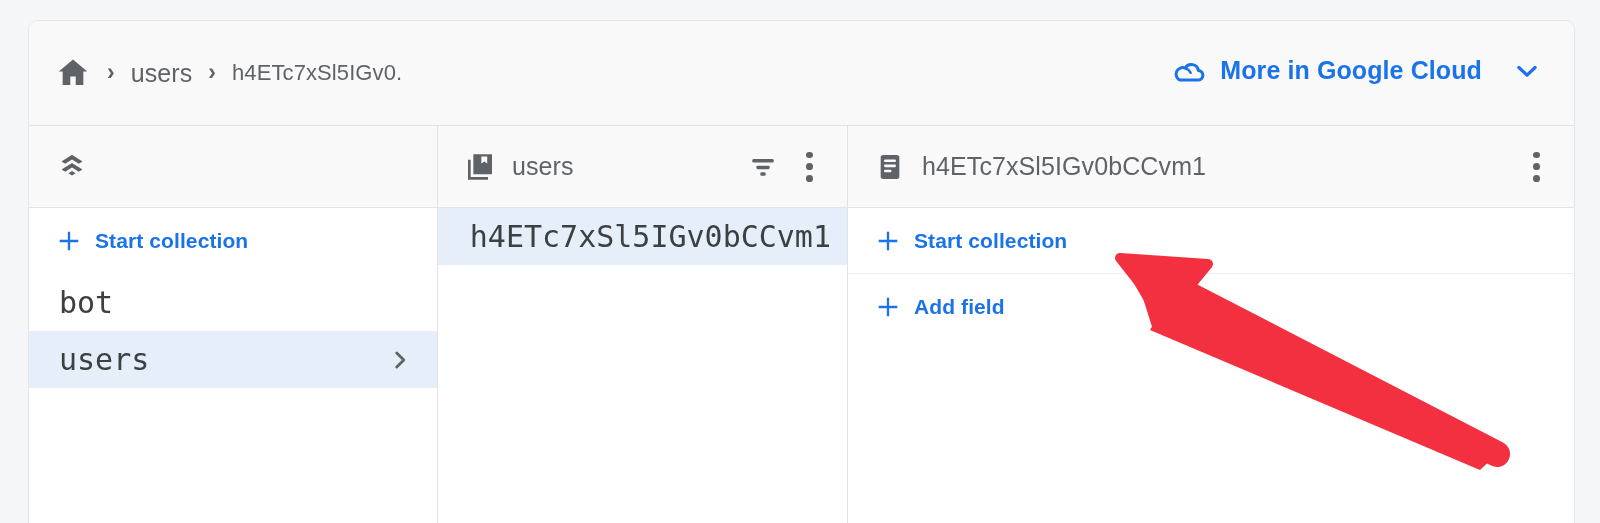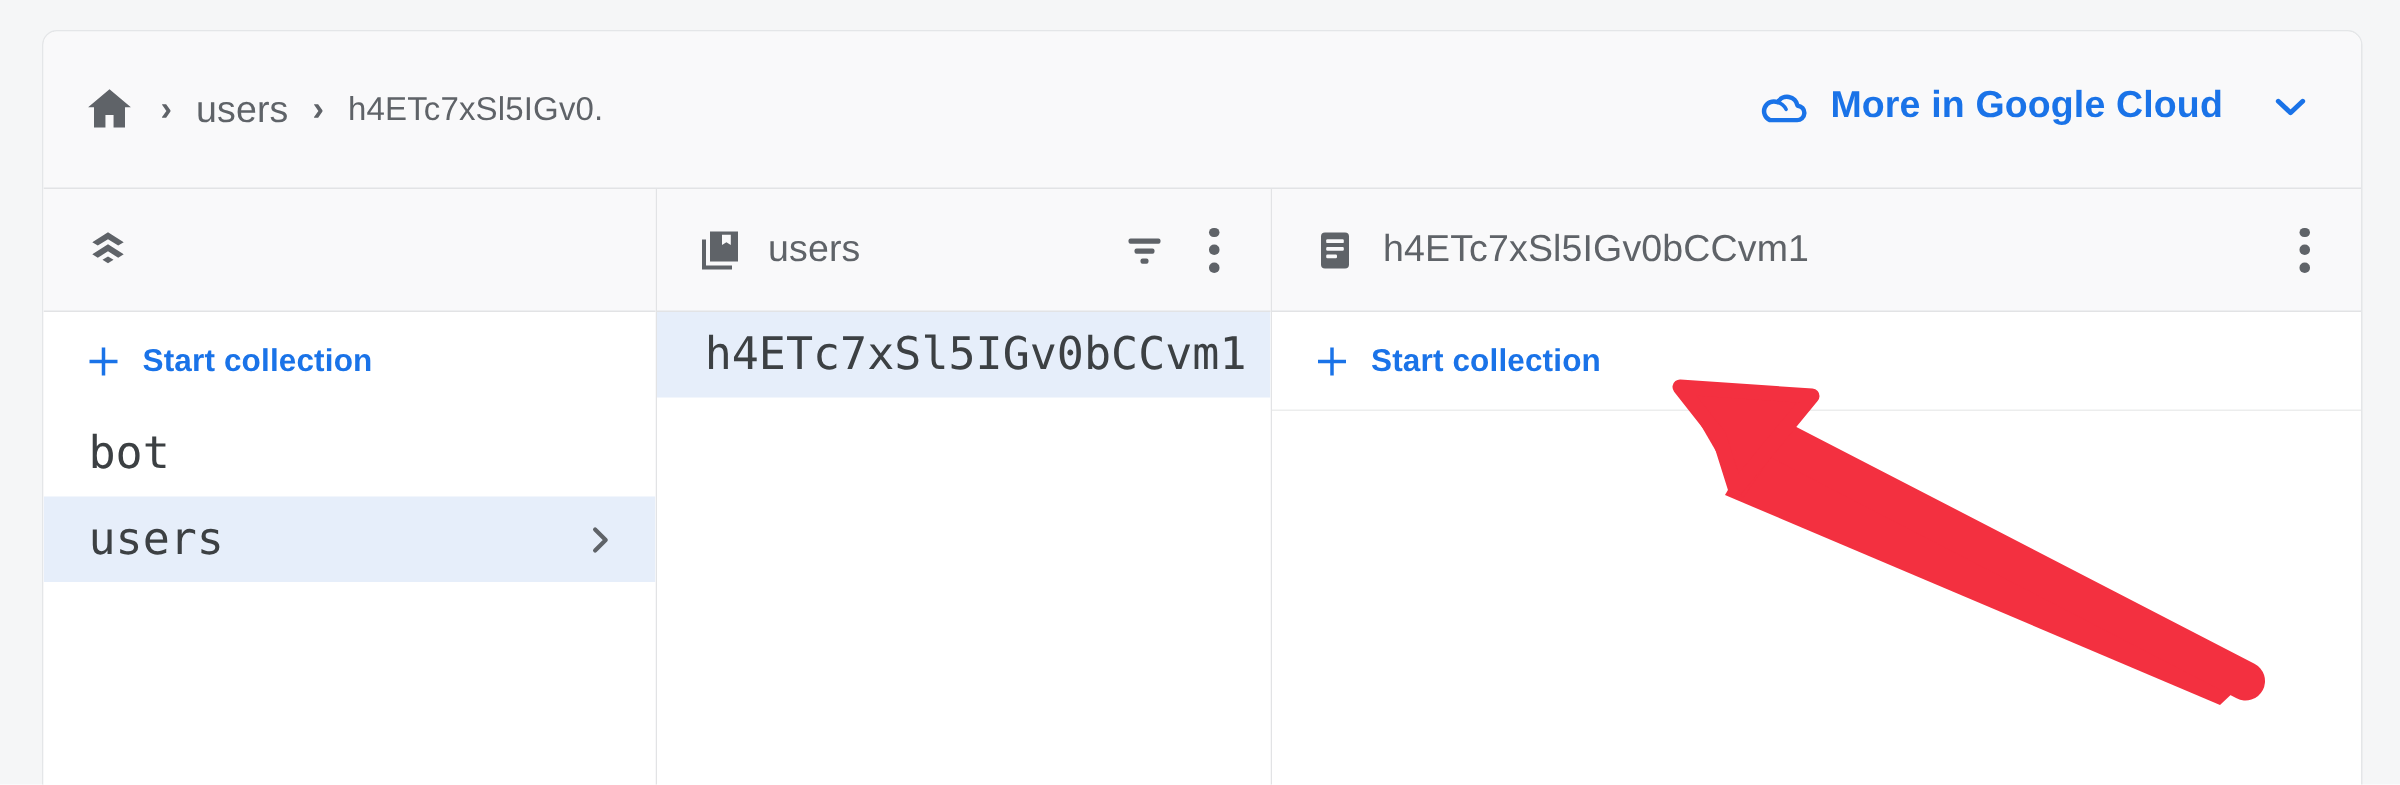--- a/index.html
+++ b/index.html
@@ -351,20 +351,28 @@
         </div>
         <div class="col-body">
           <div class="action bordered">
             <span class="plus">
               <svg width="28" height="28" viewBox="0 0 24 24" fill="currentColor" aria-hidden="true">
                 <path d="M11 4h2v7h7v2h-7v7h-2v-7H4v-2h7z"></path>
               </svg>
             </span>
             <span>Start collection</span>
           </div>
+          <div class="action">
+            <span class="plus">
+              <svg width="28" height="28" viewBox="0 0 24 24" fill="currentColor" aria-hidden="true">
+                <path d="M11 4h2v7h7v2h-7v7h-2v-7H4v-2h7z"></path>
+              </svg>
+            </span>
+            <span>Add field</span>
+          </div>
         </div>
       </div>
 
     </div>
   </div>
 
   <svg class="arrow-layer" viewBox="0 0 1600 523">
     <g fill="#f33040">
       <path d="M1497 454 L1175 287 L1150 330 L1480 470 Z"></path>
       <path d="M1118 256 L1210 262 L1162 332 Z"></path>

